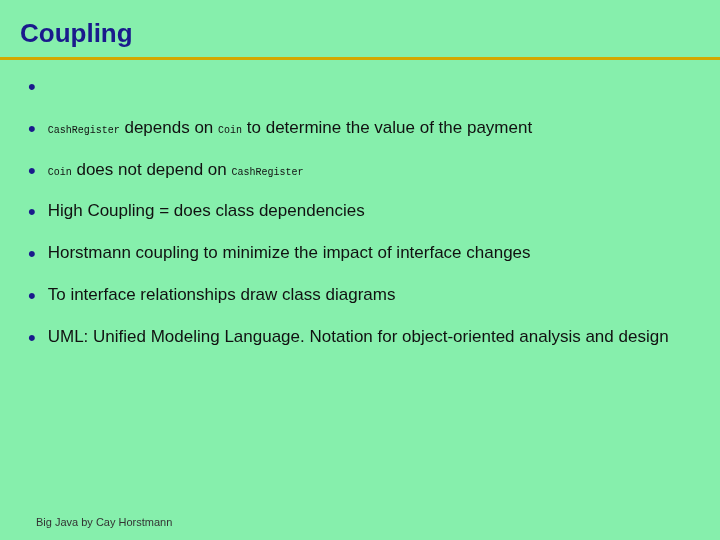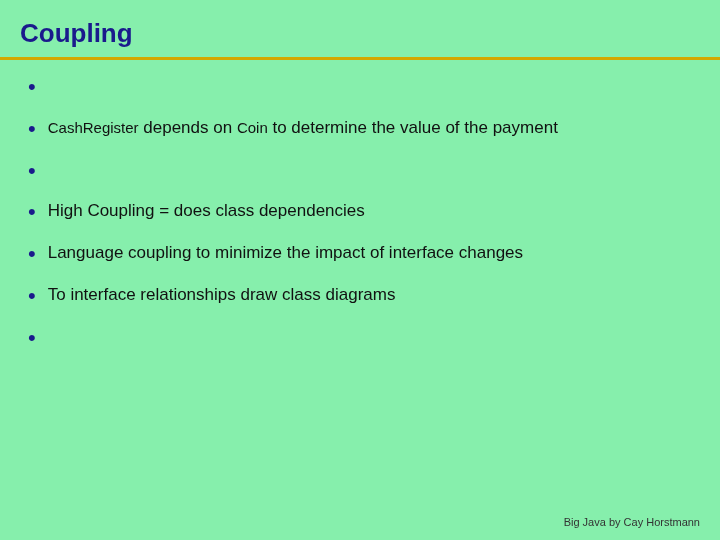--- a/index.html
+++ b/index.html
@@ -59,30 +59,29 @@
       margin-right: 12px;
       margin-top: -2px;
       flex-shrink: 0;
     }
 
     .bullet-text {
       flex: 1;
     }
 
     .mono {
-      font-family: Liberation Sans, sans-serif;
-      font-size: 15px;
+      font-family: Liberation Mono, monospace;
+      font-size: 10px;
     }
 
     .italic {
       font-style: italic;
     }
 
     .footer {
-      text-align: right;
       padding: 6px 20px 10px 36px;
       font-size: 11px;
       color: #333333;
       line-height: 1.4;
     }
   </style>
 </head>
 <body>
 
 <div class="slide">
@@ -98,45 +97,51 @@
 
     <div class="bullet-item">
       <span class="bullet-dot">•</span>
       <span class="bullet-text">
         <span class="mono">CashRegister</span> depends on <span class="mono">Coin</span> to determine the value of the payment
       </span>
     </div>
 
     <div class="bullet-item">
       <span class="bullet-dot">•</span>
+      <span class="bullet-text">
+        <span class="mono">Coin</span> does not depend on <span class="mono">CashRegister</span>
+      </span>
     </div>
 
     <div class="bullet-item">
       <span class="bullet-dot">•</span>
       <span class="bullet-text">
         High Coupling = does class dependencies
       </span>
     </div>
 
     <div class="bullet-item">
       <span class="bullet-dot">•</span>
       <span class="bullet-text">
-        Language coupling to minimize the impact of interface changes
+        Horstmann coupling to minimize the impact of interface changes
       </span>
     </div>
 
     <div class="bullet-item">
       <span class="bullet-dot">•</span>
       <span class="bullet-text">
         To interface relationships draw class diagrams
       </span>
     </div>
 
     <div class="bullet-item">
       <span class="bullet-dot">•</span>
+      <span class="bullet-text">
+        UML: Unified Modeling Language. Notation for object-oriented analysis and design
+      </span>
     </div>
 
   </div>
 
   <div class="footer">
     <div>Big Java by Cay Horstmann</div>
   </div>
 </div>
 
 </body></html>

